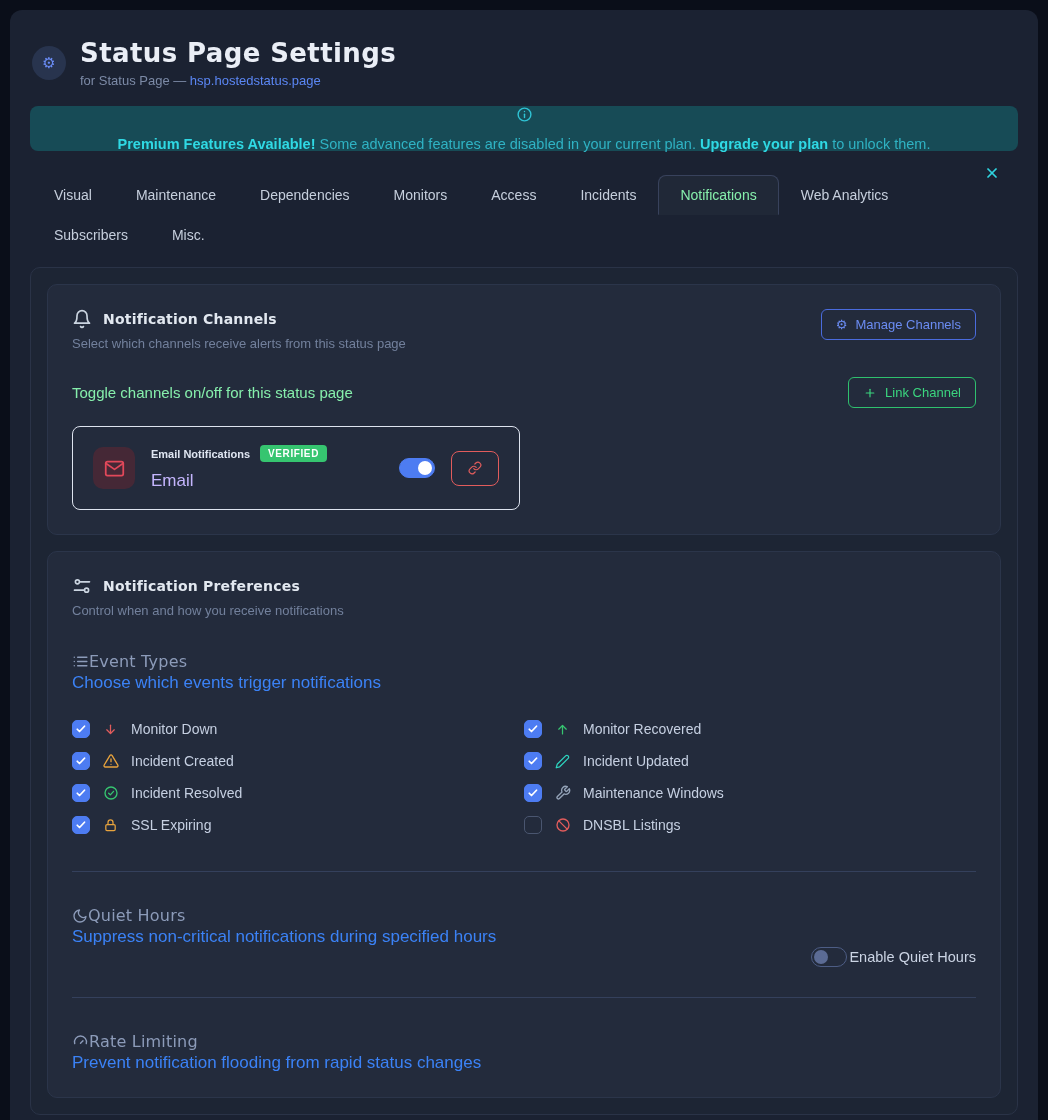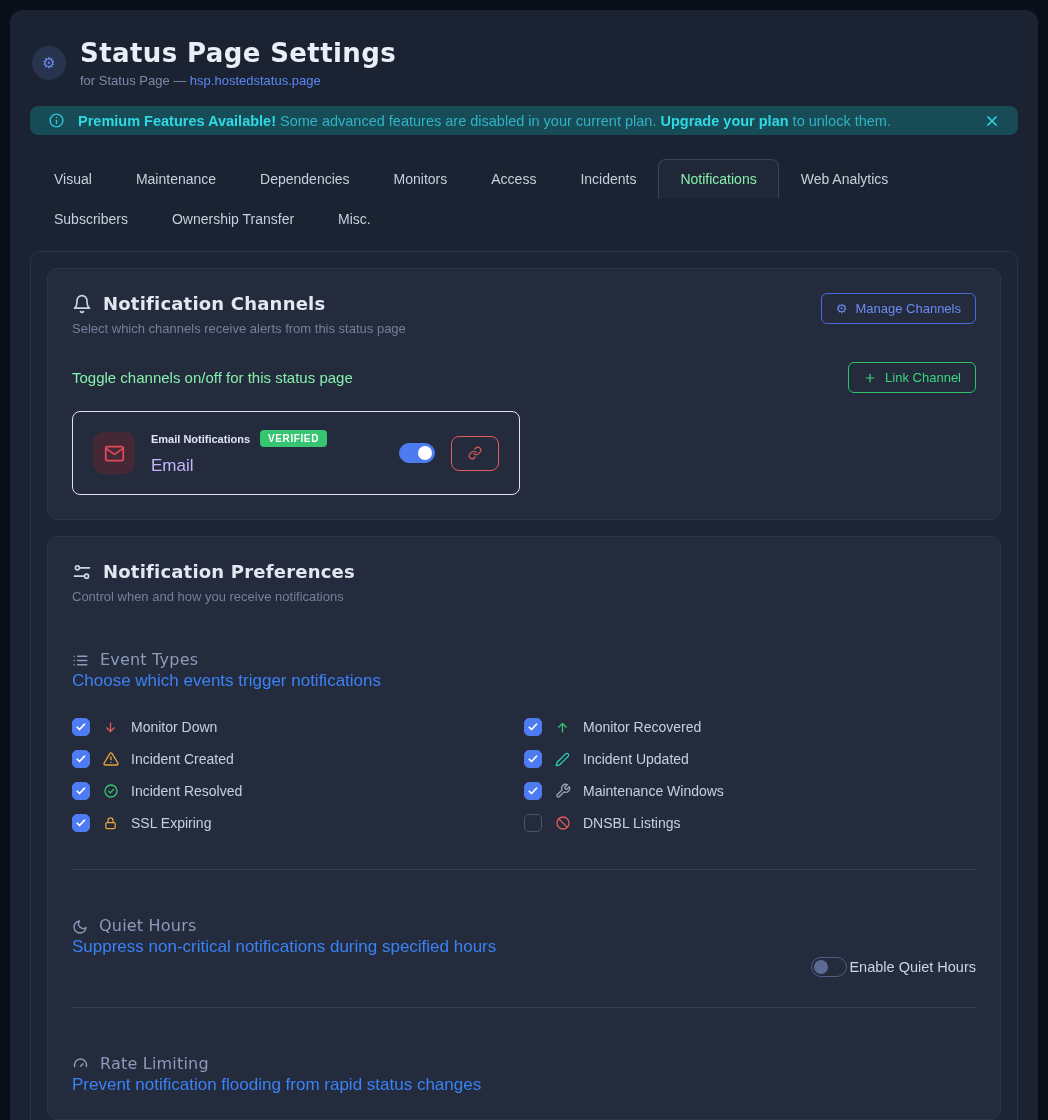--- a/index.html
+++ b/index.html
@@ -14,40 +14,40 @@
 
   
   .hdr { display:flex; gap:14px; align-items:flex-start; padding-left:2px; }
   .avatar { width:34px; height:34px; border-radius:50%; background:#28344e; margin-top:8px;
             display:flex; align-items:center; justify-content:center; color:#6a8cf5; font-size:15px; }
   .title { font-size:26px; font-weight:600; color:#eaeef6; letter-spacing:.4px; font-family:"DejaVu Sans", sans-serif; }
   .subtitle { font-size:13px; color:#7c8aa6; margin-top:5px; }
   .subtitle a { color:#5b87f5; text-decoration:none; }
 
   
-  .banner { margin-top:18px; height:29px; background:#174b56; border-radius:8px;
-            display:flex; align-items:center; padding:0 18px; gap:13px; }
+  .banner { margin-top:18px; height:45px; background:#174b56; border-radius:8px;
+            display:flex; align-items:center; padding:0 18px; gap:13px;flex-direction:column; }
   .banner .txt { font-size:14.5px; color:#2fb3c4; }
   .banner .txt b { color:#2fd9e4; font-weight:700; }
   .banner .txt .lnk { color:#2fd9e4; font-weight:700; cursor:pointer; }
   .banner .info { color:#2fc3d4; }
   .banner .close { margin-left:auto; color:#2fd4df; cursor:pointer; display:flex; }
 
   
   .tabs { margin-top:24px; display:flex; flex-wrap:wrap; row-gap:0; padding-left:2px; }
   .tab { padding:11px 21px; font-size:14px; color:#c6cfdd; border-radius:8px 8px 0 0;
          border:1px solid transparent; cursor:pointer; white-space:nowrap; }
   .tab.active { background:#202837; border-color:#38425c; border-bottom-color:transparent; color:#86efac; }
 
   
   .panel { margin-top:12px; border:1px solid #2a3347; border-radius:10px; background:#1d2534; padding:16px; }
   .card { background:#232b3c; border:1px solid #2b354a; border-radius:10px; padding:24px; }
   .card + .card { margin-top:16px; }
 
-  .sec-head { display:flex; align-items:center; gap:11px; color:#e2e8f0; font-size:18px;
+  .sec-head { display:flex; align-items:center; gap:11px; color:#e2e8f0; font-size:14px;
               font-weight:600; font-family:"DejaVu Sans", sans-serif; letter-spacing:.2px; }
   .sec-head .ic { color:#cbd5e1; }
   .sec-sub { font-size:13px; color:#72809c; margin-top:7px; }
 
   .row-between { display:flex; justify-content:space-between; align-items:flex-start; }
 
   .btn { display:inline-flex; align-items:center; gap:8px; background:transparent; cursor:pointer;
          border-radius:6px; font-size:13px; padding:7px 14px; border:1px solid; font-family:inherit; }
   .btn.blue { border-color:#4a6bdd; color:#6b8cf3; }
   .btn.green { border-color:#2fc06e; color:#3bd57f; }
@@ -71,21 +71,21 @@
   .toggle .knob { position:absolute; top:1.5px; left:2px; width:14px; height:14px; border-radius:50%;
                   background:#5b6b94; }
   .toggle.on { background:#4d7cf2; border-color:#4d7cf2; }
   .toggle.on .knob { left:18px; background:#ffffff; }
   .ch-toggle { margin-left:14px; }
 
   .link-btn { width:48px; height:35px; border:1px solid #e25c5c; border-radius:8px; background:transparent;
               color:#e25c5c; display:flex; align-items:center; justify-content:center; cursor:pointer; }
 
   
-  .sub-head { margin-top:46px; display:flex; align-items:flex-end; gap:11px; color:#8c9bb9;
+  .sub-head { margin-top:34px; display:flex; align-items:center; color:#8c9bb9;
               font-size:16px; font-family:"DejaVu Sans", sans-serif; letter-spacing:.2px; }
   .sub-desc { margin-top:2px; font-size:17px; color:#3b82f6; }
 
   .ev-grid { margin-top:20px; display:grid; grid-template-columns:1fr 1fr;
              grid-template-rows:repeat(4,32px); grid-auto-flow:column; align-items:center; }
   .ev-item { display:flex; align-items:center; gap:12px; cursor:pointer; }
   .cb { width:18px; height:18px; border-radius:5px; border:1.5px solid #4a5670; background:transparent;
         display:flex; align-items:center; justify-content:center; flex:0 0 auto; }
   .cb svg { display:none; }
   .cb.checked { background:#4d7cf2; border-color:#4d7cf2; }
@@ -135,21 +135,20 @@
   <div class="tabs">
     <div class="tab">Visual</div>
     <div class="tab">Maintenance</div>
     <div class="tab">Dependencies</div>
     <div class="tab">Monitors</div>
     <div class="tab">Access</div>
     <div class="tab">Incidents</div>
     <div class="tab active">Notifications</div>
     <div class="tab">Web Analytics</div>
     <div class="tab">Subscribers</div>
-    <div class="tab">Ownership Transfer</div>
     <div class="tab">Misc.</div>
   </div>
 
   <div class="panel">
 
     <div class="card">
       <div class="row-between">
         <div>
           <div class="sec-head">
             <svg class="ic" width="20" height="20" viewBox="0 0 24 24">

